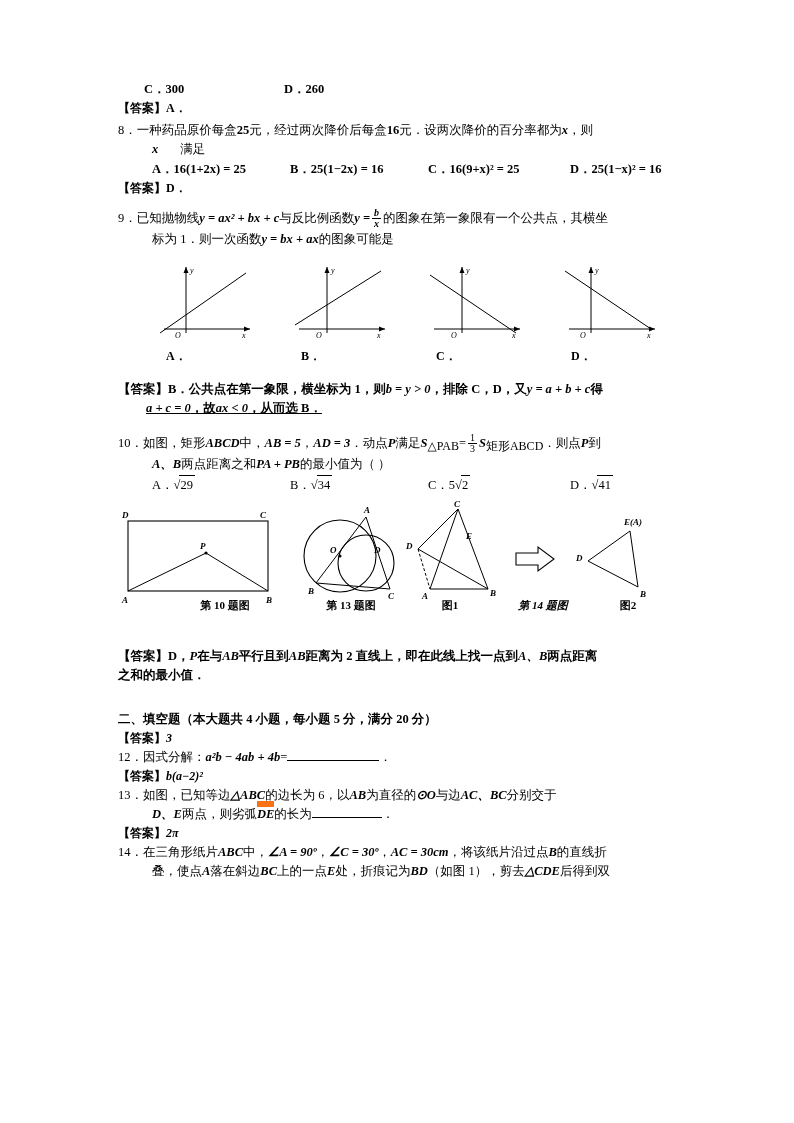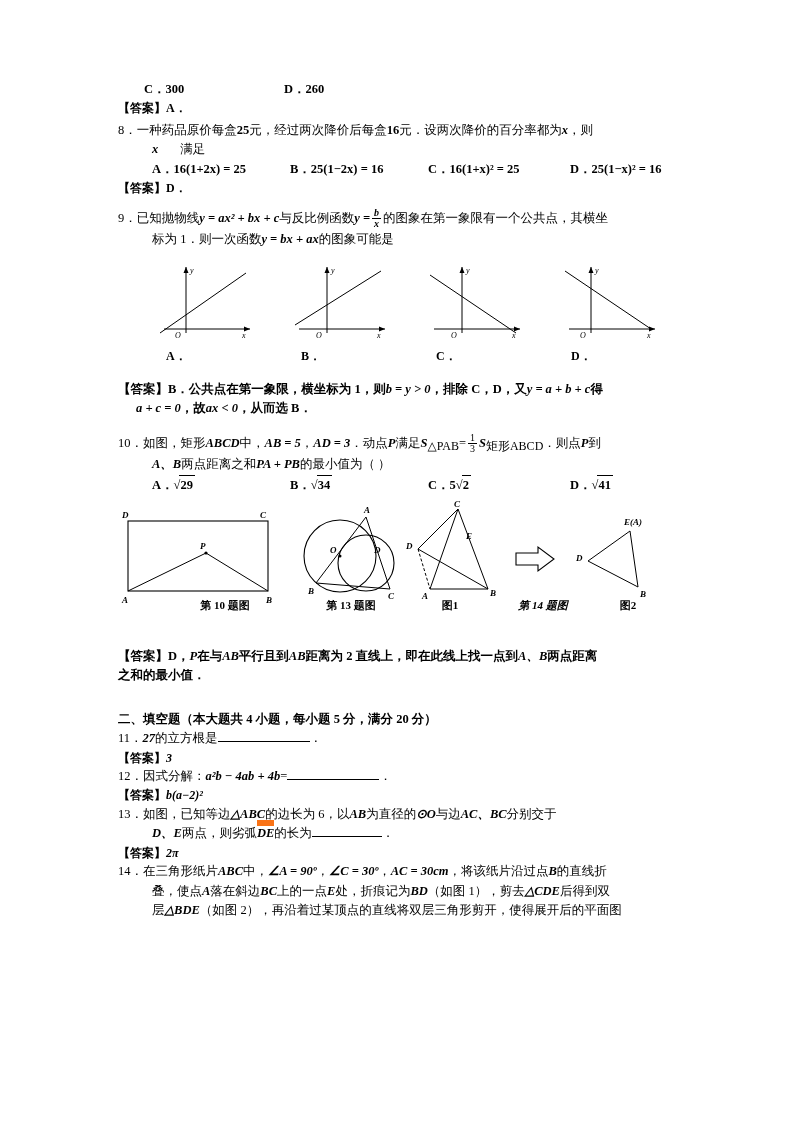--- a/index.html
+++ b/index.html
@@ -35,21 +35,21 @@
     padding: 0;
   }
   .bold { font-weight: bold; }
   .ital { font-style: italic; font-weight: bold; }
   .ans { font-weight: bold; font-size: 12px; }
   .opts {
     display: flex;
     width: 100%;
   }
   .opts > span { display: inline-block; }
-  .indent1 { margin-left: 18px; }
+  .indent1 { margin-left: 28px; text-decoration: underline; }
   .indent2 { margin-left: 34px; }
   .q { margin-top: 3px; }
   .spacer10 { height: 10px; }
   .spacer14 { height: 14px; }
   .spacer20 { height: 20px; }
   sub { font-size: 12px; vertical-align: -0.25em; }
   .frac {
     display: inline-block;
     vertical-align: middle;
     text-align: center;
@@ -105,21 +105,21 @@
 
     <div class="row q">
       <span>8．一种药品原价每盒</span><span class="bold">25</span><span>元，经过两次降价后每盒</span><span class="bold">16</span><span>元．设两次降价的百分率都为</span><span class="ital">x</span><span>，则</span>
     </div>
     <div class="row indent2">
       <span class="ital">x</span>&nbsp;&nbsp;&nbsp;&nbsp;&nbsp;&nbsp;&nbsp;<span>满足</span>
     </div>
     <div class="row opts indent2" style="font-weight:bold;">
       <span style="width:138px;">A．16(1+2x) = 25</span>
       <span style="width:138px;">B．25(1−2x) = 16</span>
-      <span style="width:142px;">C．16(1+x)² = 25</span>
+      <span style="width:142px;">C．16(9+x)² = 25</span>
       <span>D．25(1−x)² = 16</span>
     </div>
     <div class="row ans">【答案】D．</div>
 
     <div class="spacer10"></div>
 
     <div class="row">
       <span>9．已知抛物线</span><span class="ital">y = ax² + bx + c</span><span>与反比例函数</span><span class="ital">y =</span><span class="frac"><span class="num ital">b</span><span class="den ital">x</span></span><span>的图象在第一象限有一个公共点，其横坐</span>
     </div>
     <div class="row indent2">
@@ -191,21 +191,21 @@
     </div>
 
     <div class="spacer14"></div>
 
     <div class="row">
       <span>10．如图，矩形</span><span class="ital">ABCD</span><span>中，</span><span class="ital">AB = 5</span><span>，</span><span class="ital">AD = 3</span><span>．动点</span><span class="ital">P</span><span>满足</span><span class="ital">S</span><sub>△PAB</sub><span>=</span><span class="frac"><span class="num">1</span><span class="den">3</span></span><span class="ital">S</span><sub>矩形ABCD</sub><span>．则点</span><span class="ital">P</span><span>到</span>
     </div>
     <div class="row indent2">
       <span class="ital">A、B</span><span>两点距离之和</span><span class="ital">PA + PB</span><span>的最小值为（    ）</span>
     </div>
-    <div class="row opts indent2" style="font-weight:bold;">
+    <div class="row opts indent2" style="font-weight:normal;">
       <span style="width:138px;"><span>A．</span>√<span class="sqrt">29</span></span>
       <span style="width:138px;"><span>B．</span>√<span class="sqrt">34</span></span>
       <span style="width:142px;"><span>C．</span>5√<span class="sqrt">2</span></span>
       <span><span>D．</span>√<span class="sqrt">41</span></span>
     </div>
 
     <div class="figs">
       <svg width="560" height="140" viewBox="0 0 560 140">
 
         <rect x="10" y="20" width="140" height="70" fill="none" stroke="#000" stroke-width="1.1"></rect>
@@ -260,42 +260,36 @@
 
     <div class="row" style="margin-top:6px;">
       <span class="bold">【答案】D，</span><span class="ital">P</span><span class="bold">在与</span><span class="ital">AB</span><span class="bold">平行且到</span><span class="ital">AB</span><span class="bold">距离为 2 直线上，即在此线上找一点到</span><span class="ital">A、B</span><span class="bold">两点距离</span>
     </div>
     <div class="row bold">之和的最小值．</div>
 
     <div class="spacer20"></div>
 
     <div class="row sect-title">二、填空题（本大题共 4 小题，每小题 5 分，满分 20 分）</div>
 
-    <div class="row">
-      <span>11．</span><span class="ital">27</span><span>的立方根是</span><span class="underline-blank"></span><span>．</span>
-    </div>
     <div class="row ans"><span>【答案】</span><span class="ital">3</span></div>
 
     <div class="row">
       <span>12．因式分解：</span><span class="ital">a²b − 4ab + 4b</span><span>=</span><span class="underline-blank"></span><span>．</span>
     </div>
     <div class="row ans"><span>【答案】</span><span class="ital">b(a−2)²</span></div>
 
     <div class="row">
       <span>13．如图，已知等边</span><span class="ital">△ABC</span><span>的边长为 6，以</span><span class="ital">AB</span><span>为直径的</span><span class="ital">⊙O</span><span>与边</span><span class="ital">AC、</span><span class="ital">BC</span><span>分别交于</span>
     </div>
     <div class="row indent2">
       <span class="ital">D、E</span><span>两点，则劣弧</span><span class="ital" style="border-top:6px solid #f97316;margin-top:16px;">DE</span><span>的长为</span><span class="underline-blank short"></span><span>．</span>
     </div>
     <div class="row ans"><span>【答案】</span><span class="ital">2π</span></div>
 
     <div class="row">
       <span>14．在三角形纸片</span><span class="ital">ABC</span><span>中，</span><span class="ital">∠A = 90º</span><span>，</span><span class="ital">∠C = 30º</span><span>，</span><span class="ital">AC = 30cm</span><span>，将该纸片沿过点</span><span class="ital">B</span><span>的直线折</span>
     </div>
     <div class="row indent2">
       <span>叠，使点</span><span class="ital">A</span><span>落在斜边</span><span class="ital">BC</span><span>上的一点</span><span class="ital">E</span><span>处，折痕记为</span><span class="ital">BD</span><span>（如图 1），剪去</span><span class="ital">△CDE</span><span>后得到双</span>
-    </div>
-    <div class="row indent2">
-      <span>层</span><span class="ital">△BDE</span><span>（如图 2），再沿着过某顶点的直线将双层三角形剪开，使得展开后的平面图</span>
     </div>
 
   </div>
 </div>
 
 </body></html>

